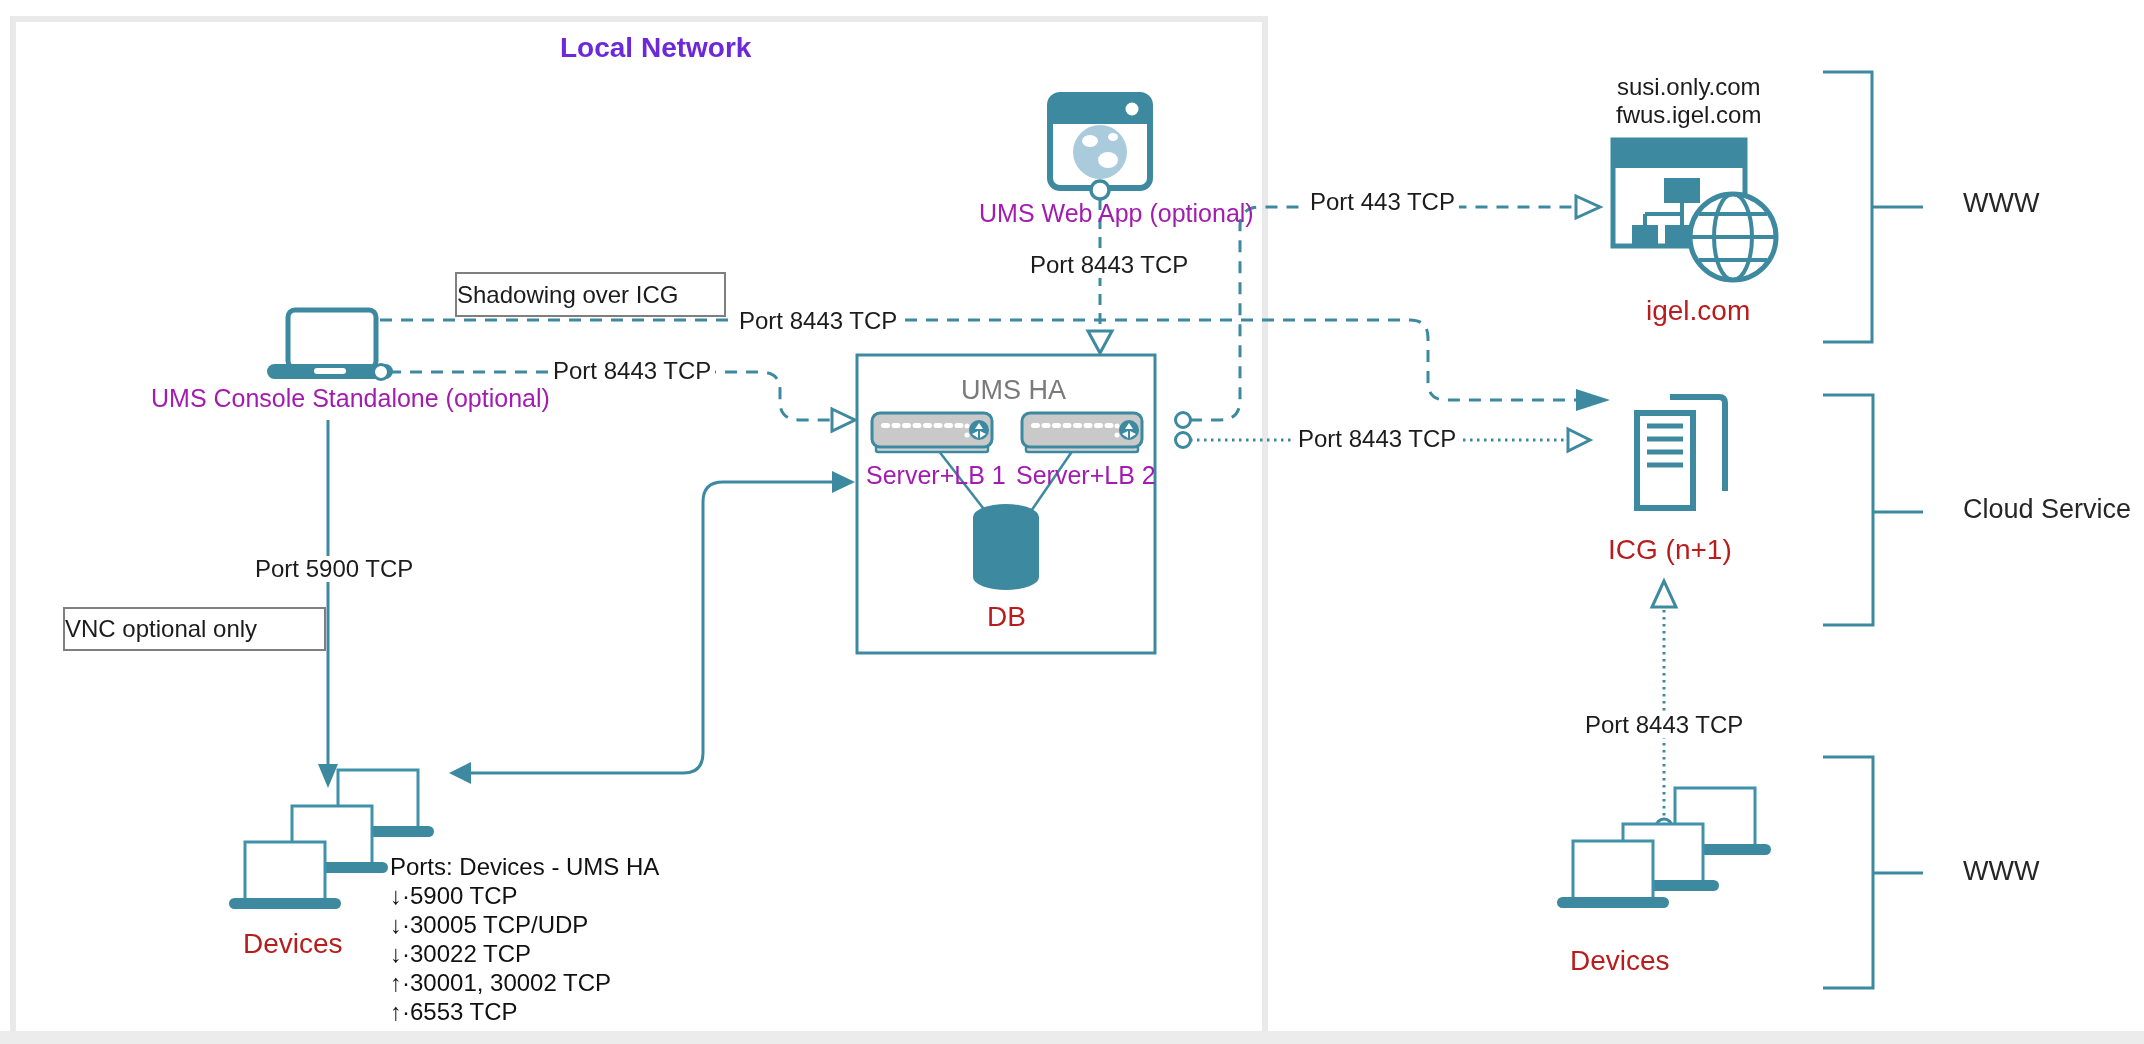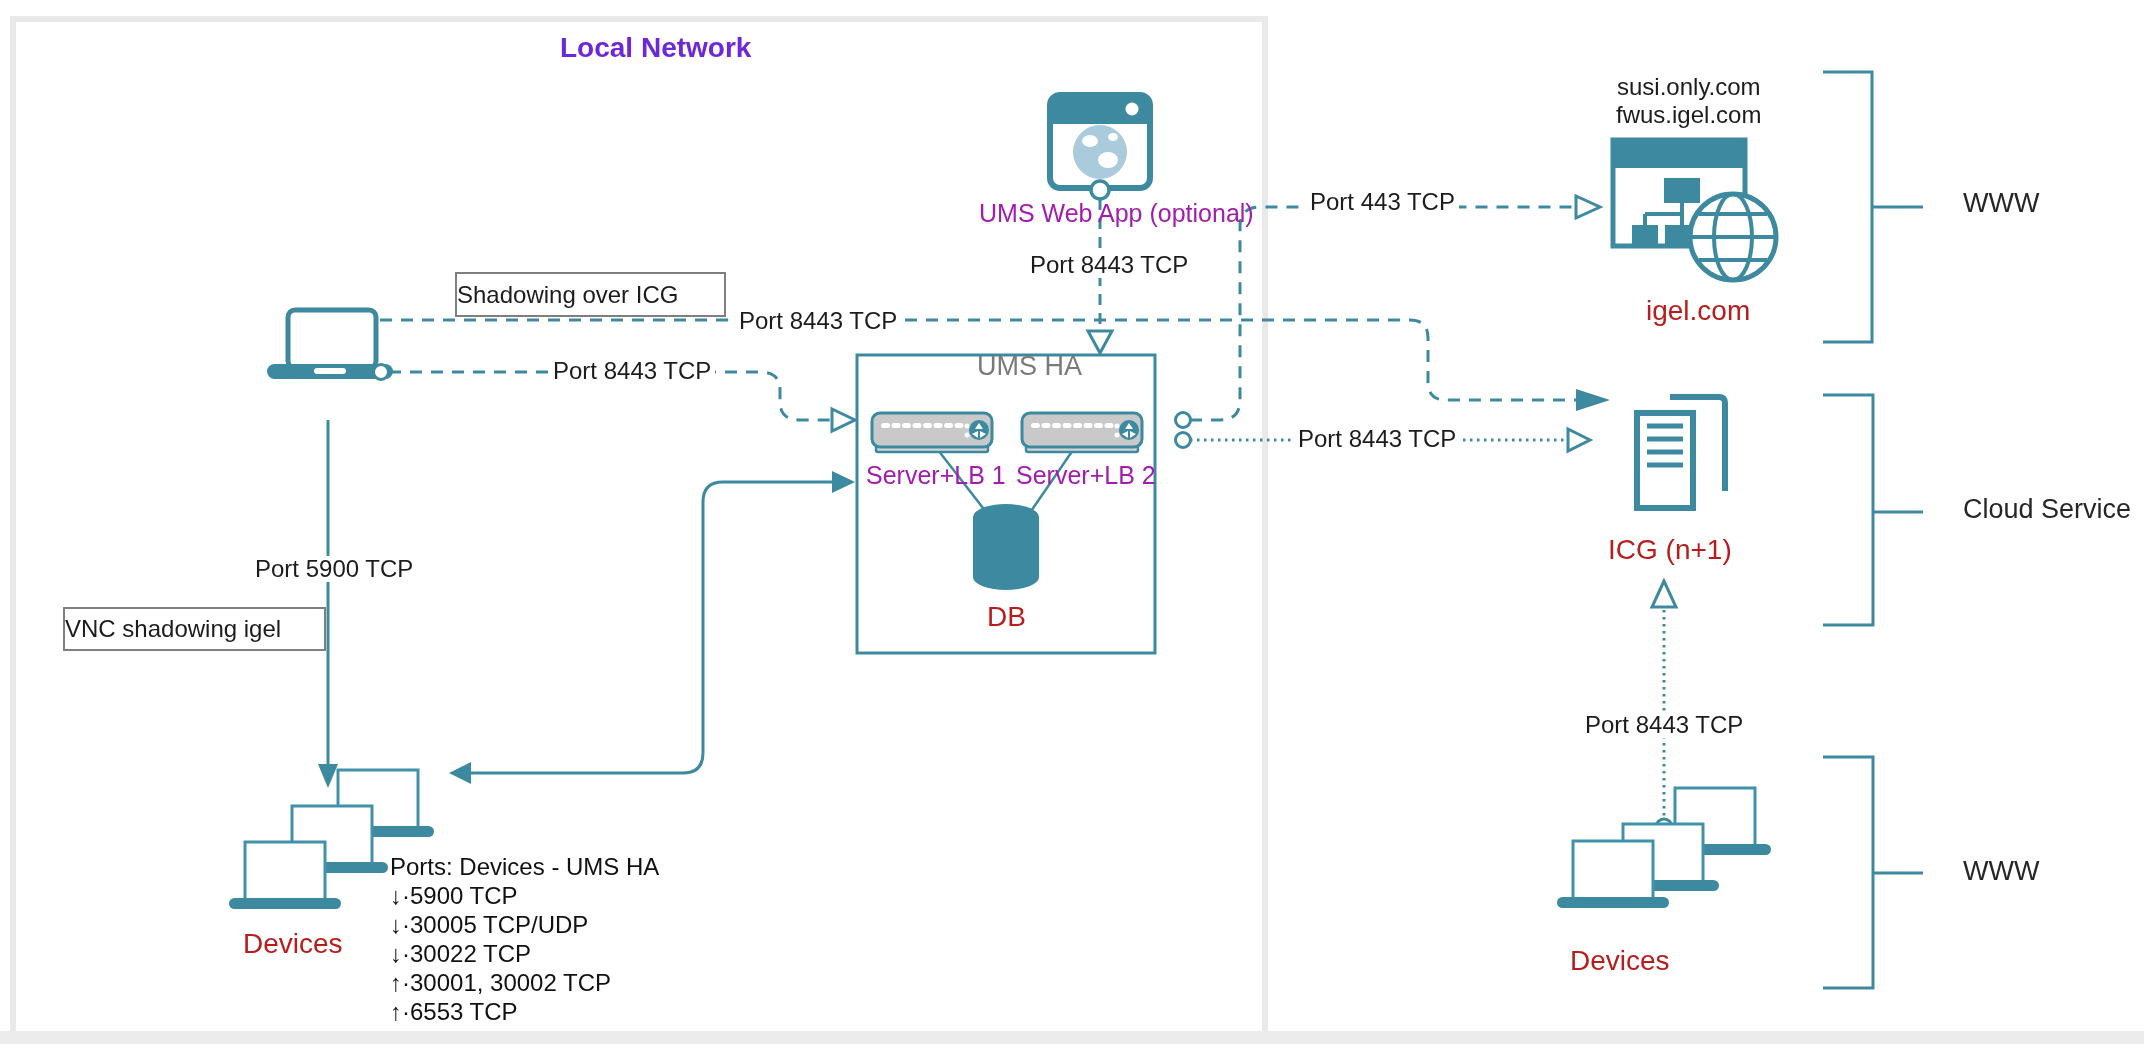--- a/index.html
+++ b/index.html
@@ -199,33 +199,34 @@
       <path d="M 1873 873 H 1923"></path>
     </g>
   </svg>
 
   <div class="net-title">Local Network</div>
 
   <div class="callout" style="left:455px;top:272px;width:267px;height:41px;">
     <span>Shadowing over ICG</span>
   </div>
   <div class="callout" style="left:63px;top:607px;width:259px;height:40px;">
-    <span>VNC shadowing igel</span>
+    <span>VNC optional only</span>
   </div>
 
   <div class="lbl bg" style="left:735px;top:308px;">Port 8443 TCP</div>
   <div class="lbl bg" style="left:549px;top:358px;">Port 8443 TCP</div>
   <div class="lbl bg" style="left:1026px;top:252px;">Port 8443 TCP</div>
   <div class="lbl bg" style="left:1306px;top:189px;text-align:right;">Port 443 TCP</div>
   <div class="lbl bg" style="left:1294px;top:426px;">Port 8443 TCP</div>
   <div class="lbl bg" style="left:1581px;top:712px;">Port 8443 TCP</div>
   <div class="lbl bg" style="left:251px;top:556px;">Port 5900 TCP</div>
 
+  <div class="lbl teal" style="left:151px;top:385px;">UMS Console Standalone (optional)</div>
   <div class="lbl teal" style="left:979px;top:200px;">UMS Web App (optional)</div>
-  <div class="lbl gray-title" style="left:961px;top:352px;margin-left:16px;">UMS HA</div>
+  <div class="lbl gray-title" style="left:961px;top:376px;">UMS HA</div>
   <div class="lbl teal" style="left:866px;top:462px;">Server+LB 1</div>
   <div class="lbl teal" style="left:1016px;top:462px;">Server+LB 2</div>
   <div class="lbl teal-big" style="left:987px;top:602px;">DB</div>
   <div class="lbl" style="left:1617px;top:74px;">susi.only.com</div>
   <div class="lbl" style="left:1616px;top:102px;">fwus.igel.com</div>
   <div class="lbl teal-big" style="left:1646px;top:296px;">igel.com</div>
   <div class="lbl teal-big" style="left:1608px;top:535px;">ICG (n+1)</div>
   <div class="lbl teal-big" style="left:243px;top:929px;">Devices</div>
   <div class="lbl teal-big" style="left:1570px;top:946px;">Devices</div>
 

